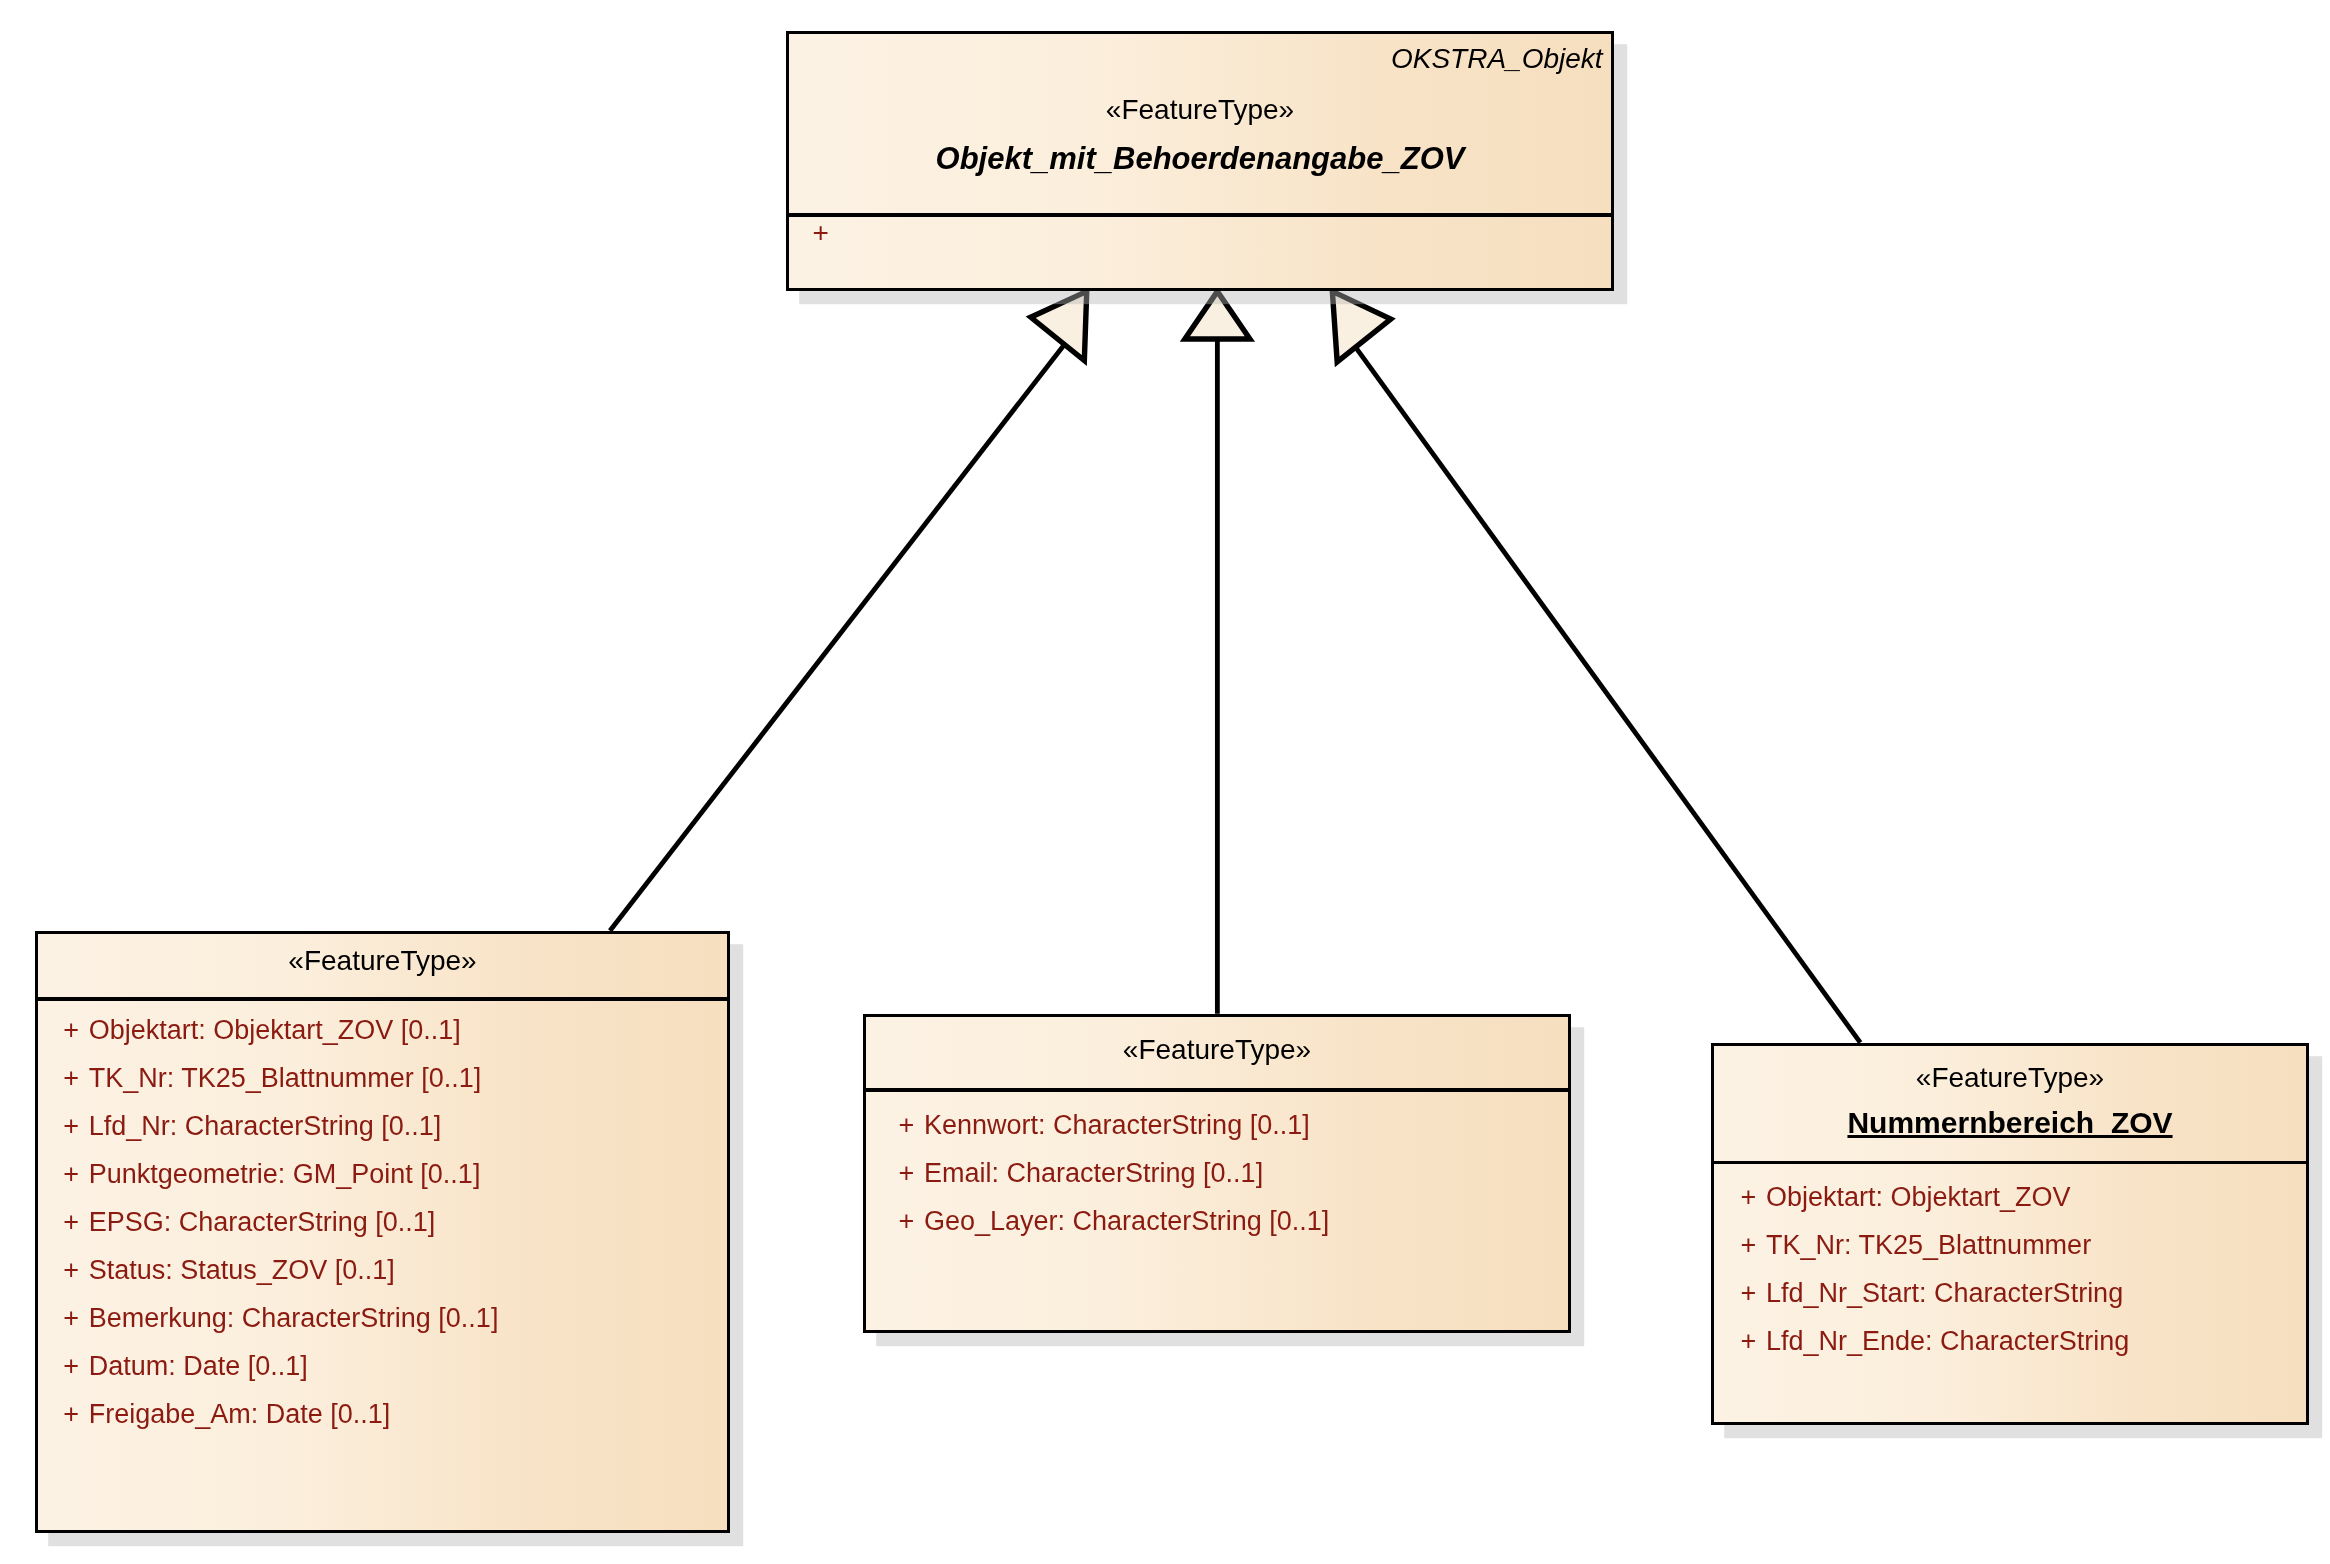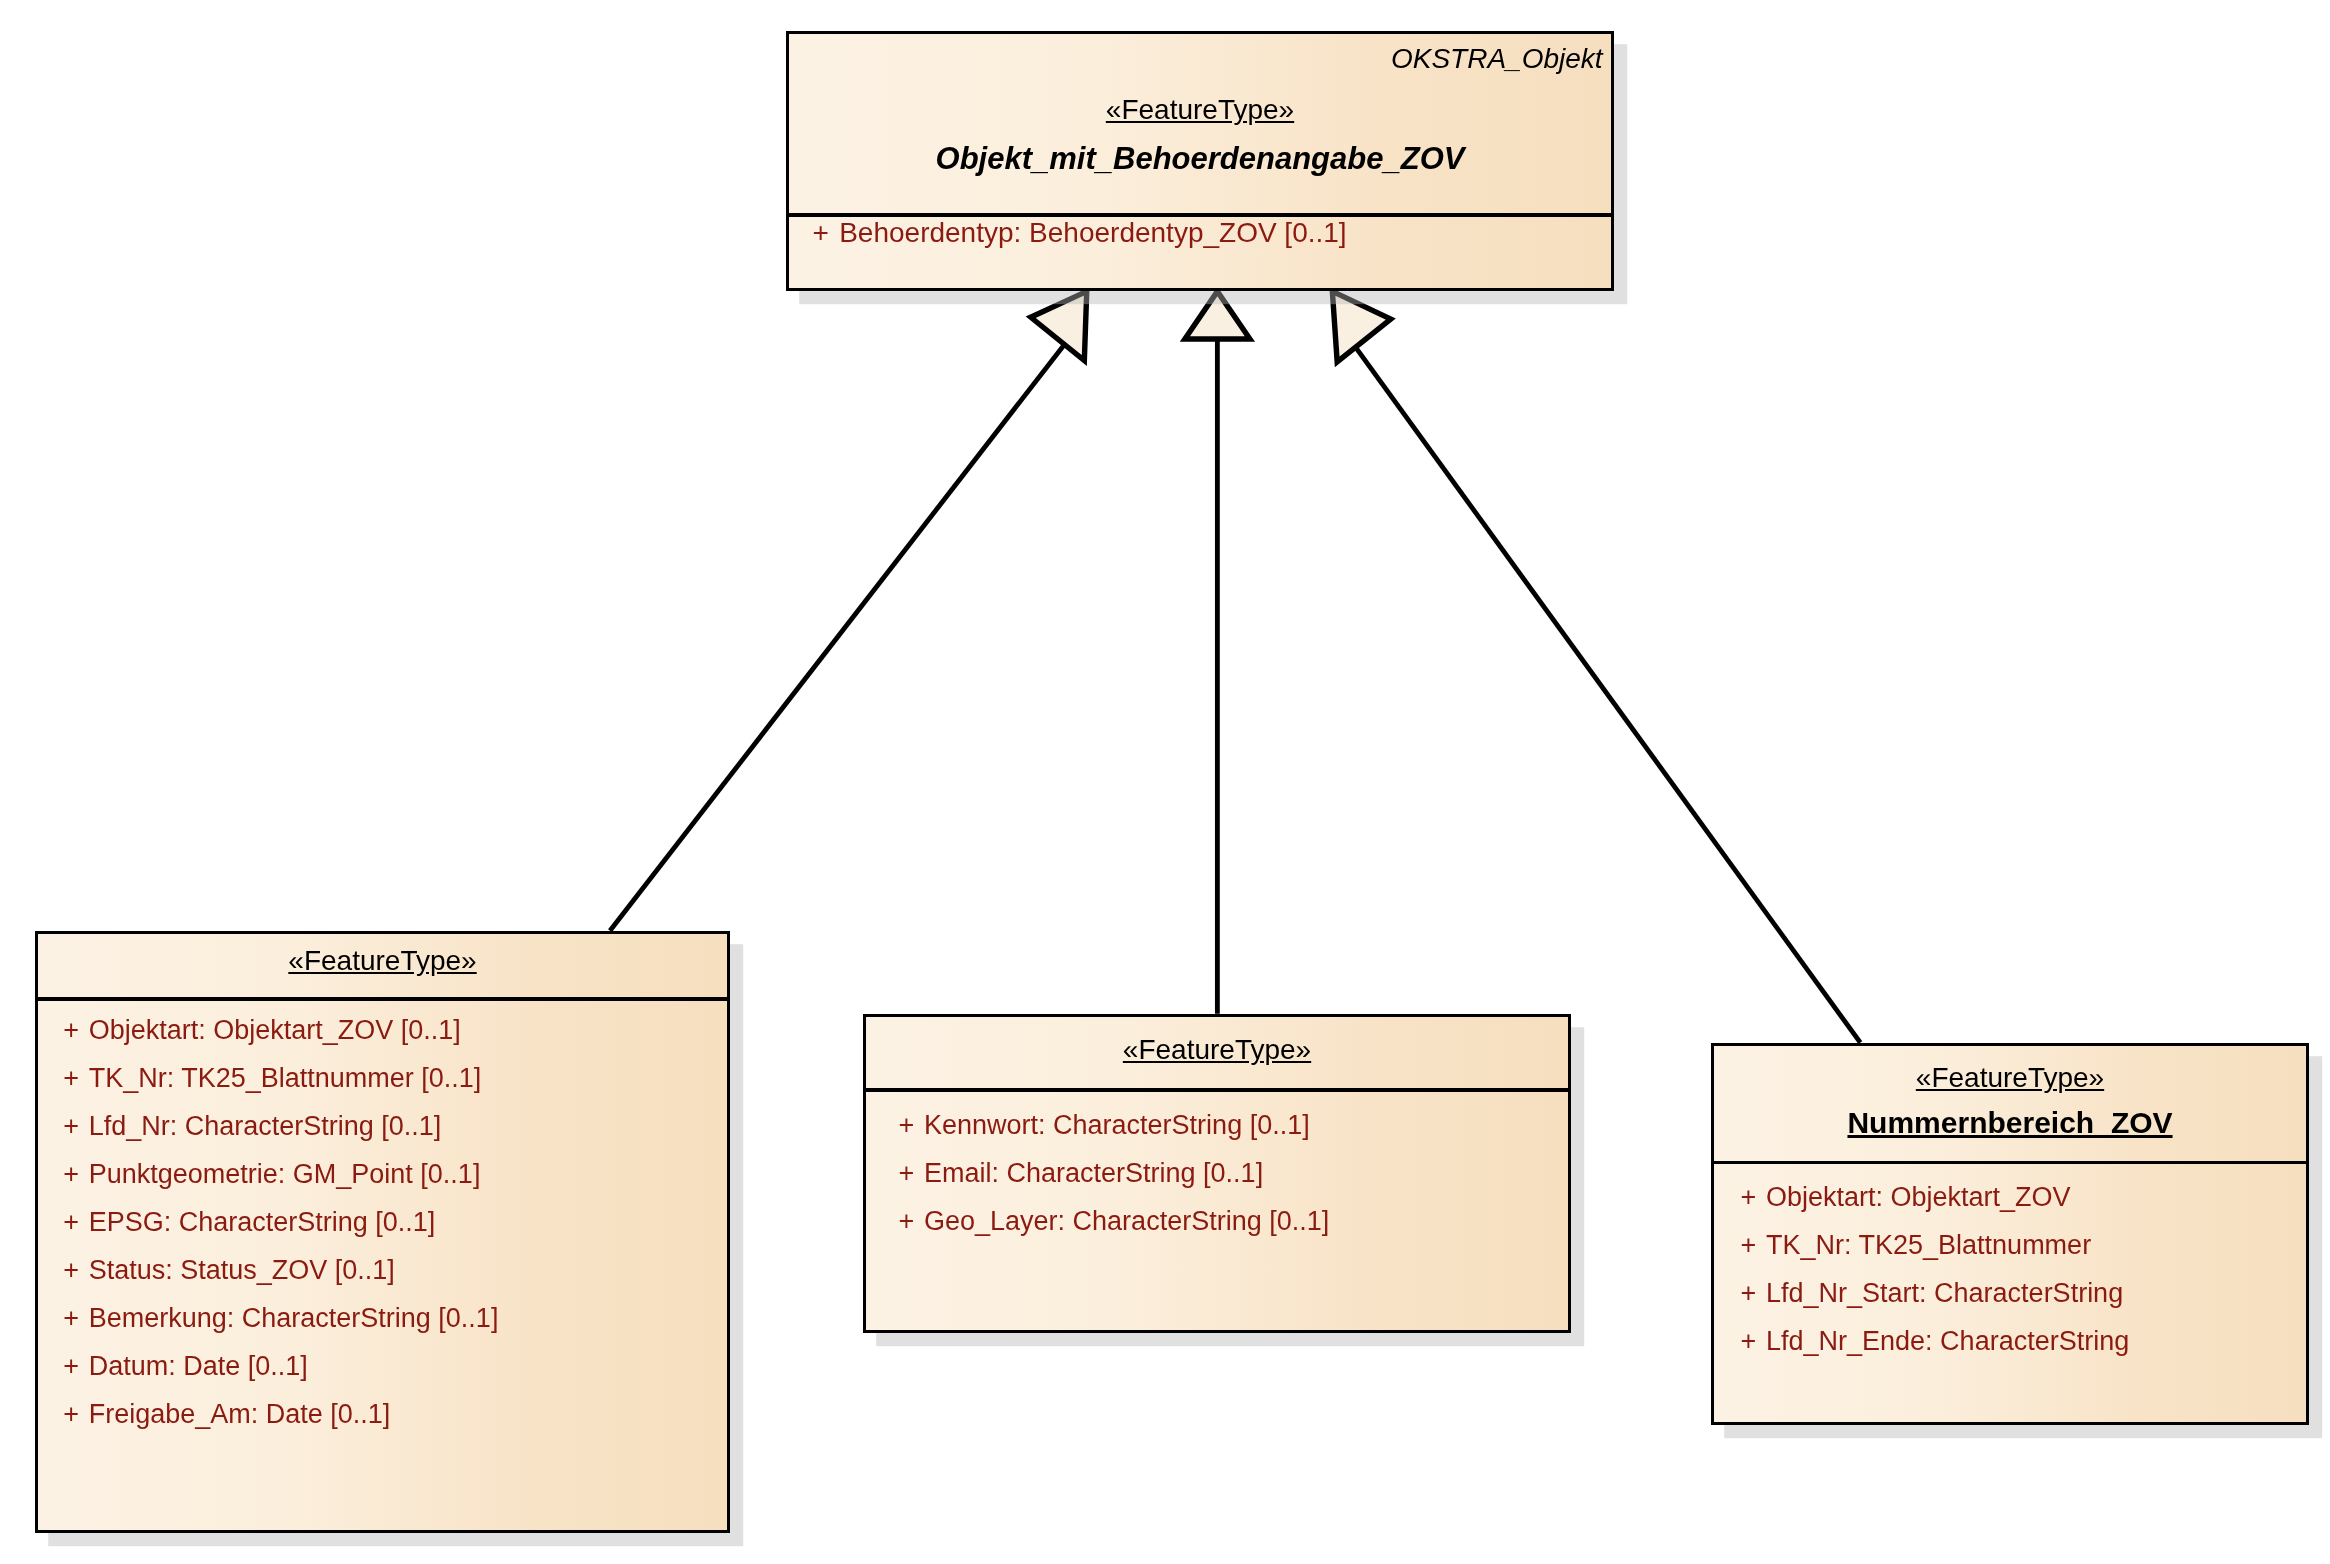--- a/index.html
+++ b/index.html
@@ -56,21 +56,20 @@
   .qualified-name {
     text-align: right;
     font-style: italic;
     color: #000000;
     line-height: 1.0;
   }
   .stereotype {
     text-align: center;
     color: #000000;
     line-height: 1.0;
-    text-decoration: underline;
   }
   .cls-name {
     text-align: center;
     font-weight: bold;
     color: #000000;
     line-height: 1.0;
   }
   .cls-name.abstract {
     font-style: italic;
   }
@@ -162,21 +161,20 @@
   <div class="uml-class" id="box-parent">
     <div class="cls-header">
       <div class="qualified-name">OKSTRA_Objekt</div>
       <div class="stereotype">«FeatureType»</div>
       <div class="cls-name abstract">Objekt_mit_Behoerdenangabe_ZOV</div>
     </div>
     <div class="cls-divider"></div>
     <div class="cls-attrs">
       <div class="attr-row">
         <span class="attr-vis">+</span>
-        <span class="attr-text">Behoerdentyp: Behoerdentyp_ZOV [0..1]</span>
       </div>
     </div>
   </div>
 
   <div class="uml-class" id="box-objektnummer">
     <div class="cls-header">
       <div class="stereotype">«FeatureType»</div>
     </div>
     <div class="cls-divider"></div>
     <div class="cls-attrs">

